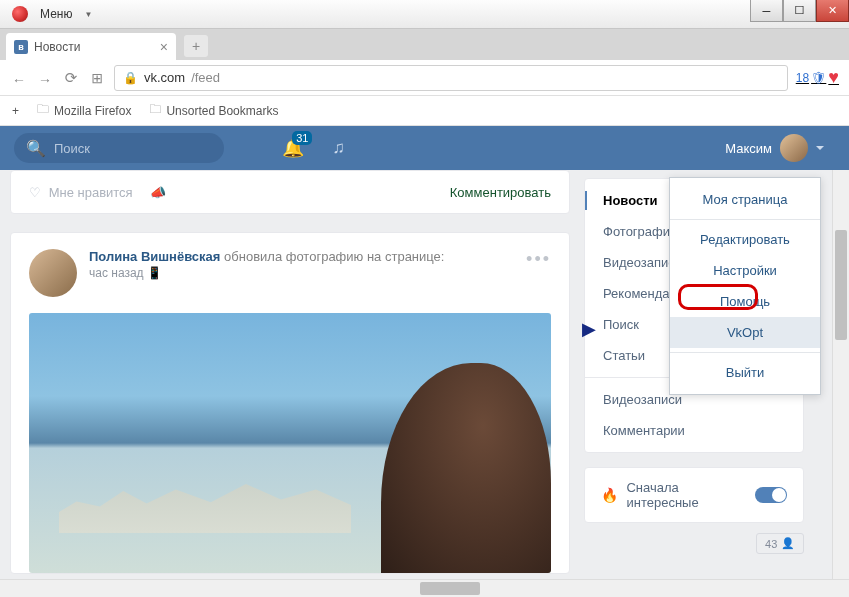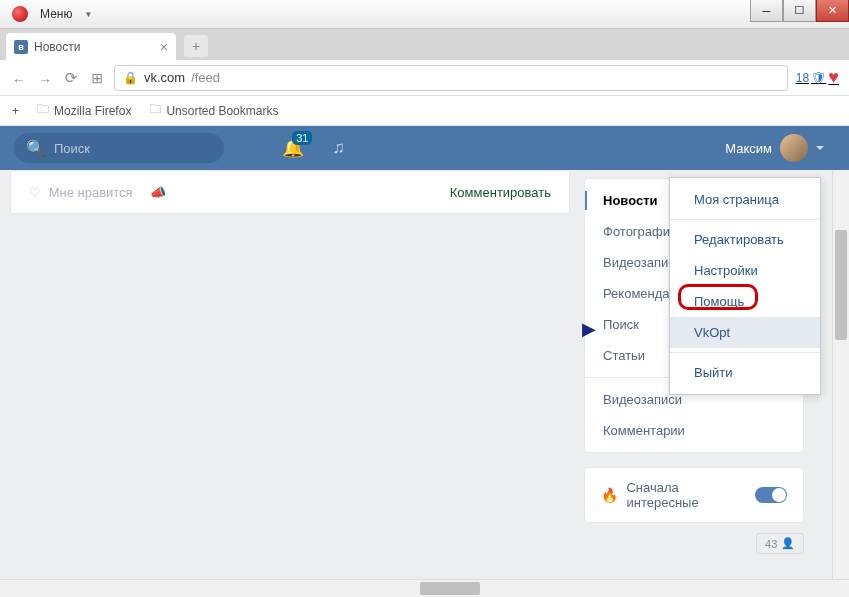--- a/index.html
+++ b/index.html
@@ -85,21 +85,21 @@
 .side-item.active::before{ content:""; position:absolute; left:0; top:6px; bottom:6px; width:2px; background:#5181b8;}
 .side-sep{ height:1px; background:#e7e8ec; margin:6px 0;}
 .sort-card{ margin-top:14px; padding:12px 16px; display:flex; align-items:center; gap:8px;}
 .flame{ color:#f05c44; font-size:14px;}
 .toggle{ margin-left:auto; width:34px; height:16px; background:#5181b8; border-radius:10px; position:relative;}
 .toggle::after{ content:""; position:absolute; right:1px; top:1px; width:14px; height:14px; background:#fff; border-radius:50%;}
 .count-chip{ float:right; margin-top:10px; background:#edeef0; border:1px solid #d9dbe0; border-radius:3px; padding:3px 8px; font-size:11px; color:#828a99; display:flex; align-items:center; gap:4px;}
 
 
 .dropdown{ position:absolute; right:28px; top:7px; width:152px; background:#fff; border:1px solid #c5ccd3; box-shadow:0 2px 8px rgba(0,0,0,0.15); font-size:13px; padding:6px 0; z-index:50;}
-.dd-item{ padding:8px 24px; color:#2a5885; cursor:pointer;}
+.dd-item{ padding:8px 8px; color:#2a5885; cursor:pointer;text-align:center;}
 .dd-item.hover{ background:#e4eaf0;}
 .dd-sep{ height:1px; background:#e3e6ea; margin:4px 0;}
 .highlight-ring{ position:absolute; border:3px solid #d40000; border-radius:10px; pointer-events:none;}
 
 
 .arrow-ptr{ position:absolute; left:582px; top:148px; color:#162a82; font-size:18px; z-index:60;}
 
 
 .hscroll{ position:absolute; left:0; right:0; bottom:0; height:18px; background:#f0f0f0; border-top:1px solid #ddd;}
 .hscroll .hthumb{ position:absolute; top:2px; bottom:2px; left:420px; width:60px; background:#c0c0c0; border-radius:2px;}
@@ -182,20 +182,37 @@
   <div class="feed">
     <div class="card actions-row">
       <span class="like">
         <span style="color:#c5cbd4;">♡</span>
         <span>Мне нравится</span>
       </span>
       <span style="color:#c5cbd4;">📣</span>
       <span class="comment-link">Комментировать</span>
     </div>
 
+    <div class="card post">
+      <div class="post-head">
+        <div class="post-avatar"></div>
+        <div style="flex:1">
+          <div class="post-title">
+            <a>Полина Вишнёвская</a>
+            <span class="action">обновила фотографию на странице:</span>
+          </div>
+          <div class="post-time">
+            <span>час назад</span>
+            <span> 📱</span>
+          </div>
+        </div>
+        <div class="post-menu">•••</div>
+      </div>
+      <div class="post-img"></div>
+    </div>
   </div>
 
   <div class="sidebar">
     <div class="side-card">
       <div class="side-item active">Новости</div>
       <div class="side-item">Фотографии</div>
       <div class="side-item">Видеозаписи</div>
       <div class="side-item">Рекомендации</div>
       <div class="side-item">Поиск</div>
       <div class="side-item">Статьи</div>

